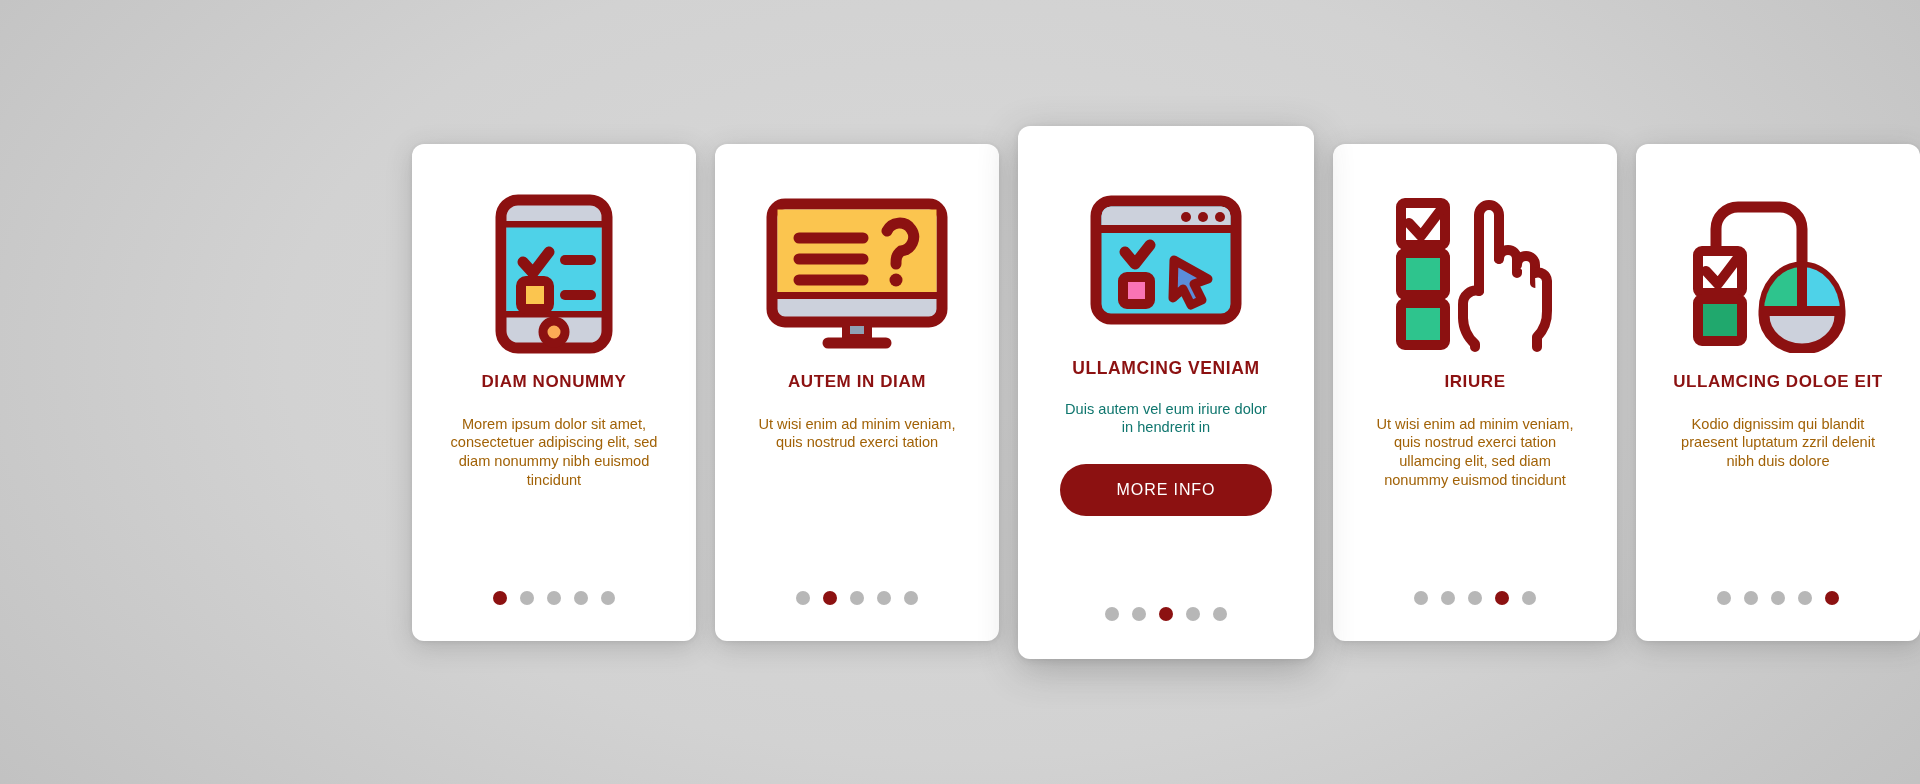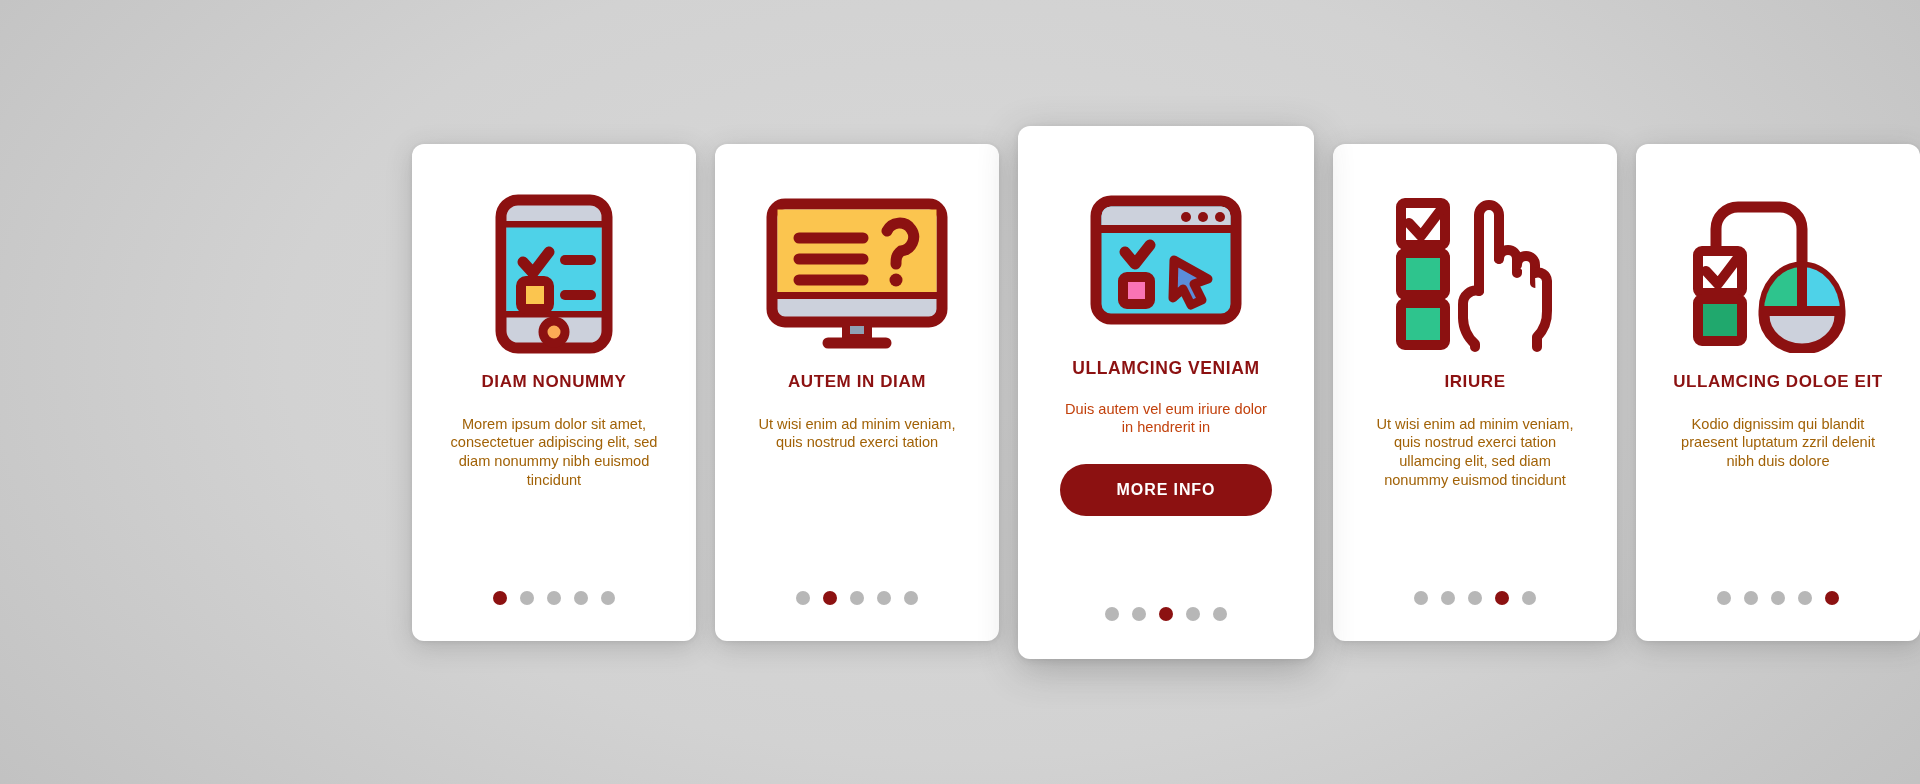--- a/index.html
+++ b/index.html
@@ -74,35 +74,35 @@
   }
   .card-body {
     color: #a16207;
     font-size: 14.6px;
     line-height: 1.30;
     text-align: center;
     margin-top: 23px;
     max-width: 214px;
   }
   .card.featured .card-body {
-    color: #c2410c;
+    color: #0f766e;
     max-width: 210px;
     margin-top: 21px;
   }
   .cta {
     margin-top: 27px;
     background: #8C1111;
     color: #ffffff;
     border: none;
     border-radius: 26px;
     width: 212px;
     height: 52px;
     font-family: "Liberation Sans", sans-serif;
     font-size: 16px;
-    font-weight: bold;
+    font-weight: normal;
     letter-spacing: 0.9px;
     cursor: pointer;
   }
   .dots {
     position: absolute;
     bottom: 36px;
     left: 0;
     right: 0;
     display: flex;
     justify-content: center;

